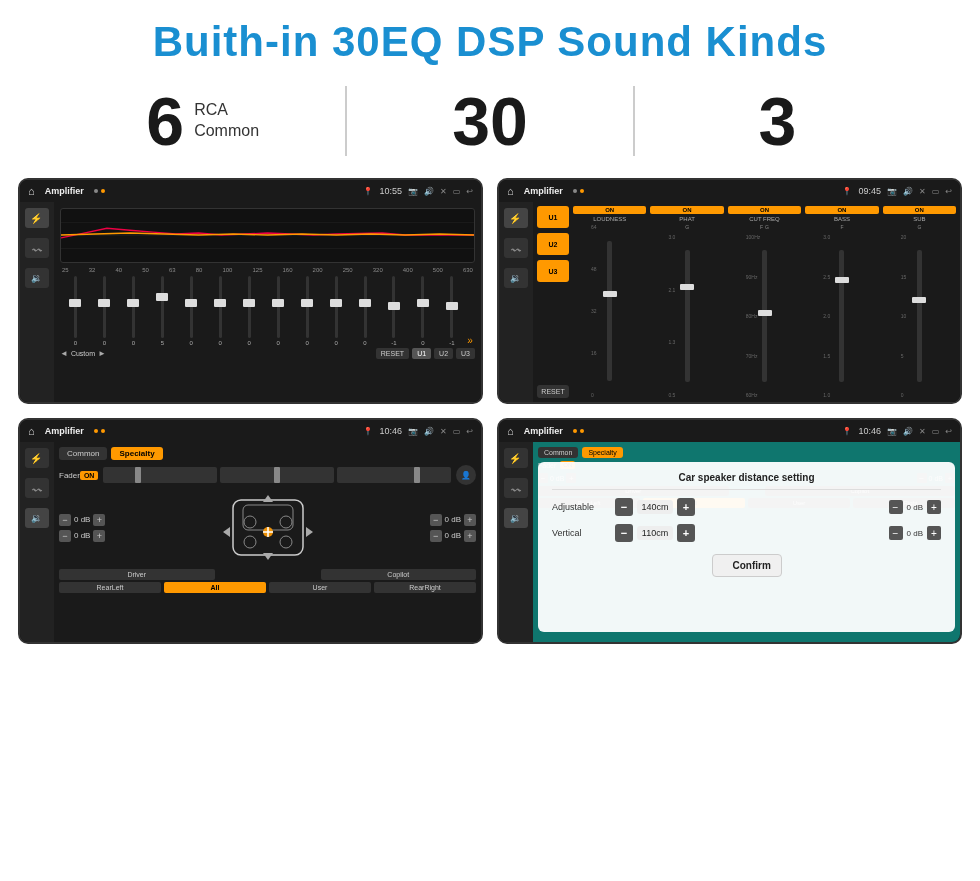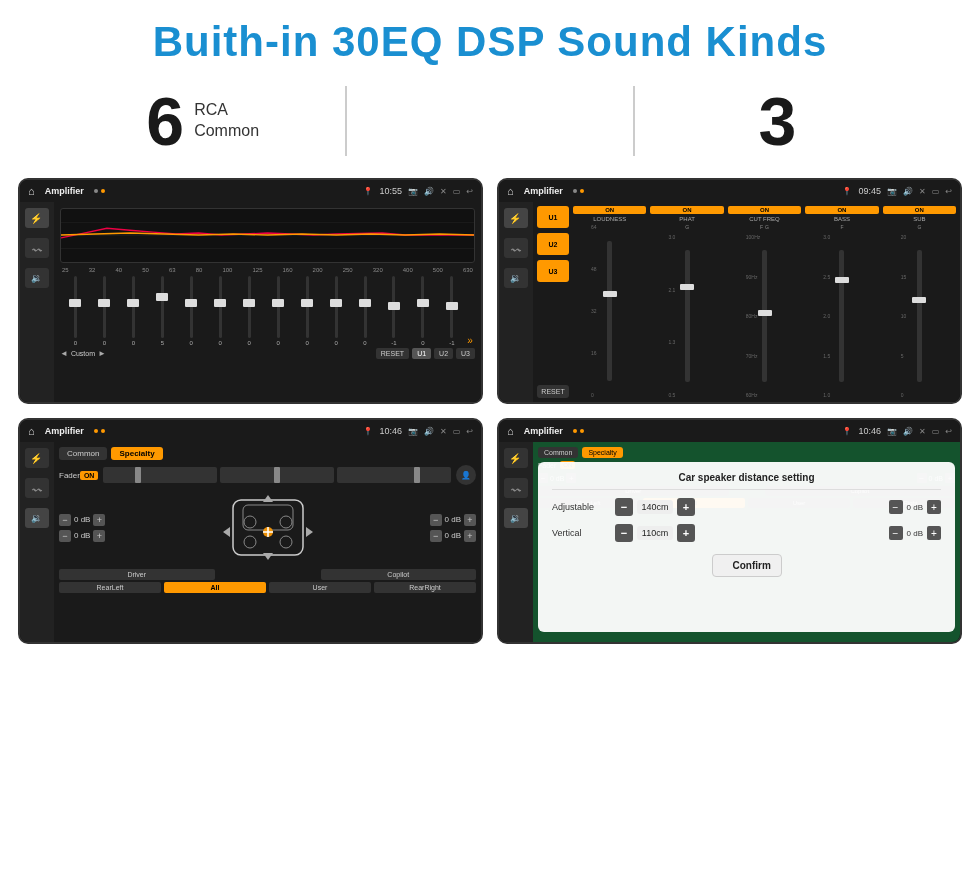--- a/index.html
+++ b/index.html
@@ -353,21 +353,21 @@
       font-size: 7px;
       border-radius: 2px;
       text-align: center;
     }
     .fader-bottom-btn.active { background: #f90; color: #000; font-weight: bold; }
 
     
     .dialog-screen {
       flex: 1;
       padding: 5px;
-      background: #14532d;
+      background: #0f766e;
       position: relative;
     }
     .dialog-overlay {
       position: absolute;
       top: 20px;
       left: 5px;
       right: 5px;
       bottom: 10px;
       background: rgba(255,255,255,0.95);
       border-radius: 6px;
@@ -531,20 +531,21 @@
 
   <h1 class="main-title">Buith-in 30EQ DSP Sound Kinds</h1>
 
   <div class="stats-row">
     <div class="stat-item">
       <span class="stat-number">6</span>
       <span class="stat-label"><span>RCA</span><br><span>Common</span></span>
     </div>
     <div class="stat-divider"></div>
     <div class="stat-item">
+      <span class="stat-number">30</span>
     </div>
     <div class="stat-divider"></div>
     <div class="stat-item">
       <span class="stat-number">3</span>
     </div>
   </div>
 
   <div class="screens-grid">
 
     <div class="screen-wrapper">

